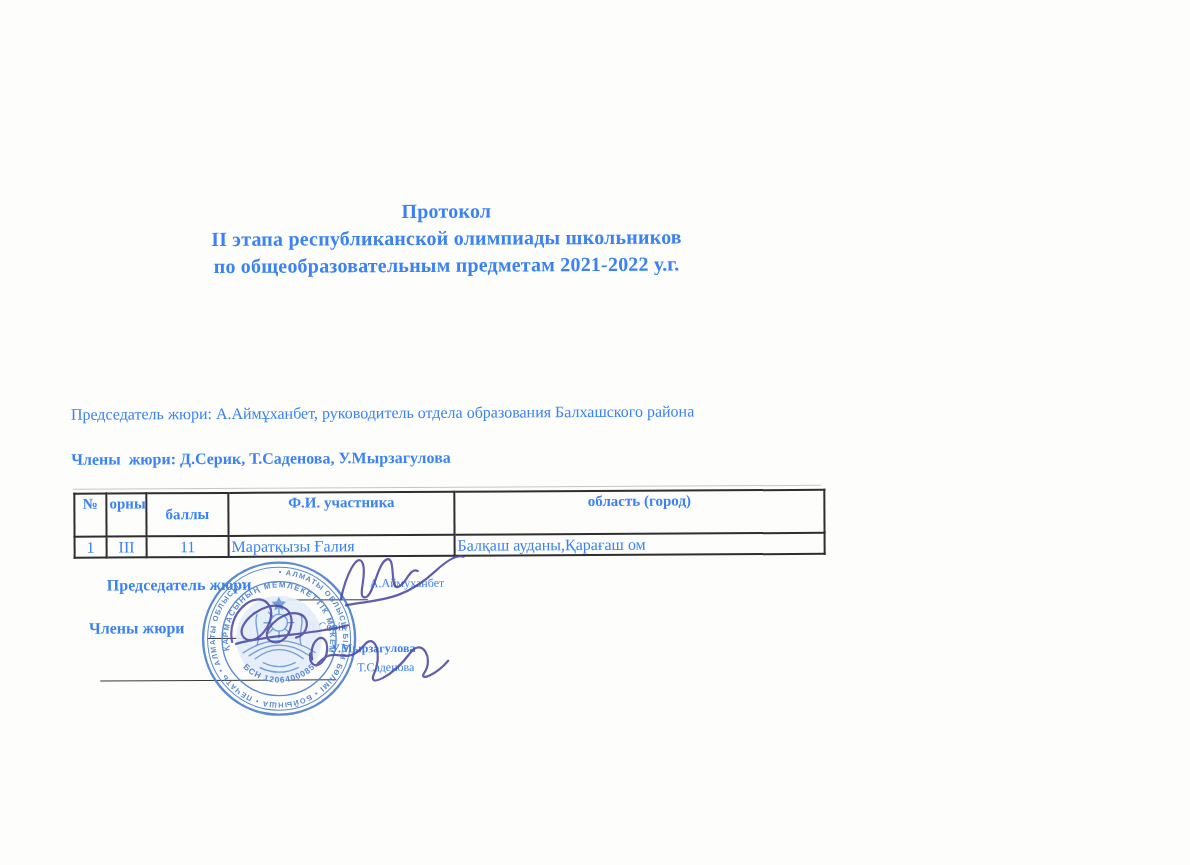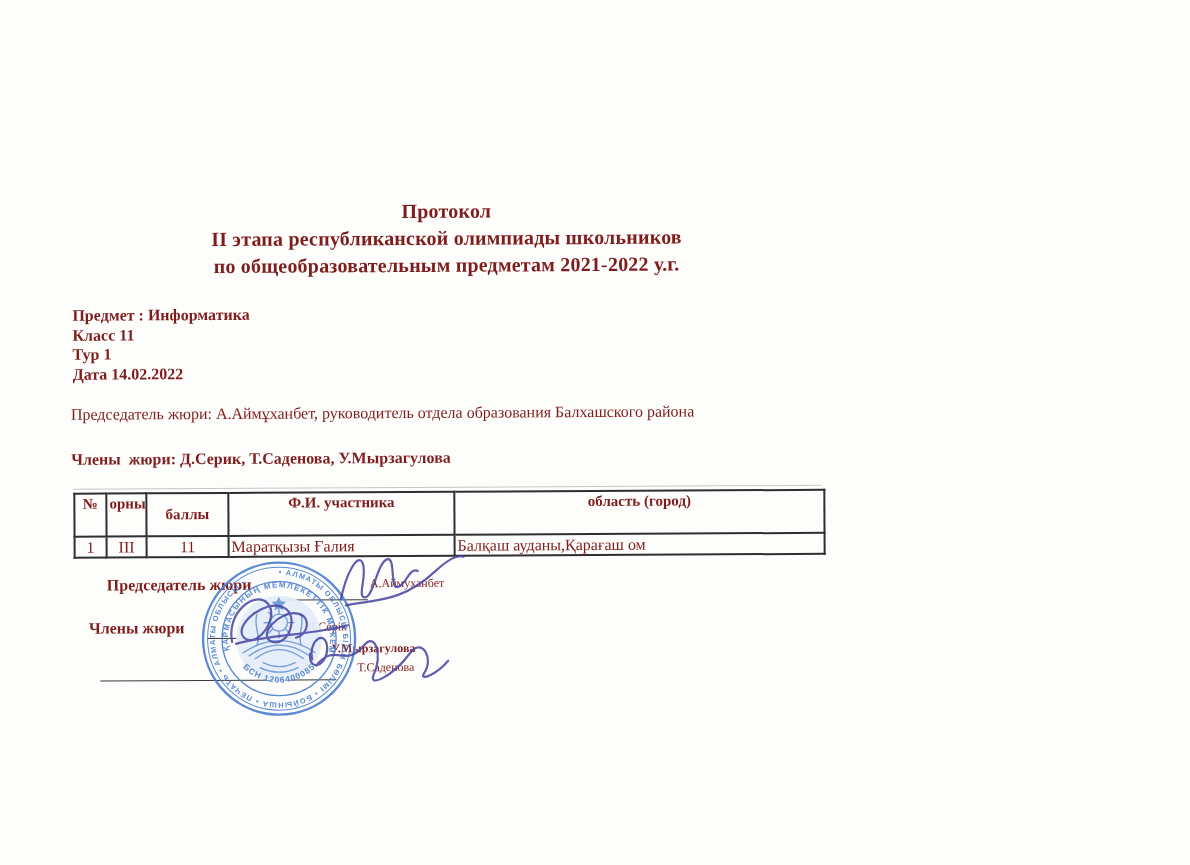--- a/index.html
+++ b/index.html
@@ -1,18 +1,18 @@
 <!DOCTYPE html>
 <html><head>
 <meta charset="utf-8">
 <style>
   html,body{margin:0;padding:0;background:#ffffff;}
   .page{
     position:relative;width:1190px;height:865px;background:#fdfdfc;
-    font-family:"Liberation Serif", serif;color:#7f1d1d;overflow:hidden;
+    font-family:"Liberation Serif", serif;color:#3b82f6;overflow:hidden;
   }
   .content{position:absolute;inset:0;transform:rotate(-0.3deg);transform-origin:50% 50%;}
   .title-block{position:absolute;left:70px;top:197px;width:755px;text-align:center;
     font-weight:bold;font-size:20px;line-height:27px;letter-spacing:.2px;}
   .info-block{position:absolute;left:73px;top:303px;font-weight:bold;font-size:16px;line-height:19.5px;}
   .jury-line{position:absolute;left:71px;font-size:16px;white-space:pre;}
   .jury-line .lbl{font-weight:normal;}
   .members-line{top:448px;font-weight:bold;}
   .chair-line{top:403px;}
   .artifact-line{position:absolute;left:73px;top:486px;width:748px;height:0;border-top:1px solid #c7c7c4;}
@@ -38,26 +38,20 @@
 
 <div class="page">
   <div class="content">
 
     <div class="title-block">
       <div>Протокол</div>
       <div>II этапа республиканской олимпиады школьников</div>
       <div>по общеобразовательным предметам 2021-2022 у.г.</div>
     </div>
 
-    <div class="info-block">
-      <div>Предмет : Информатика</div>
-      <div>Класс  11</div>
-      <div>Тур 1</div>
-      <div>Дата 14.02.2022</div>
-    </div>
 
     <div class="jury-line chair-line"><span class="lbl">Председатель жюри:</span><span> А.Аймұханбет, руководитель отдела образования Балхашского района</span></div>
 
     <div class="jury-line members-line">Члены  жюри: Д.Серик, Т.Саденова, У.Мырзагулова</div>
 
     <div class="artifact-line"></div>
 
     <table class="results">
       <colgroup>
         <col style="width:32px">

